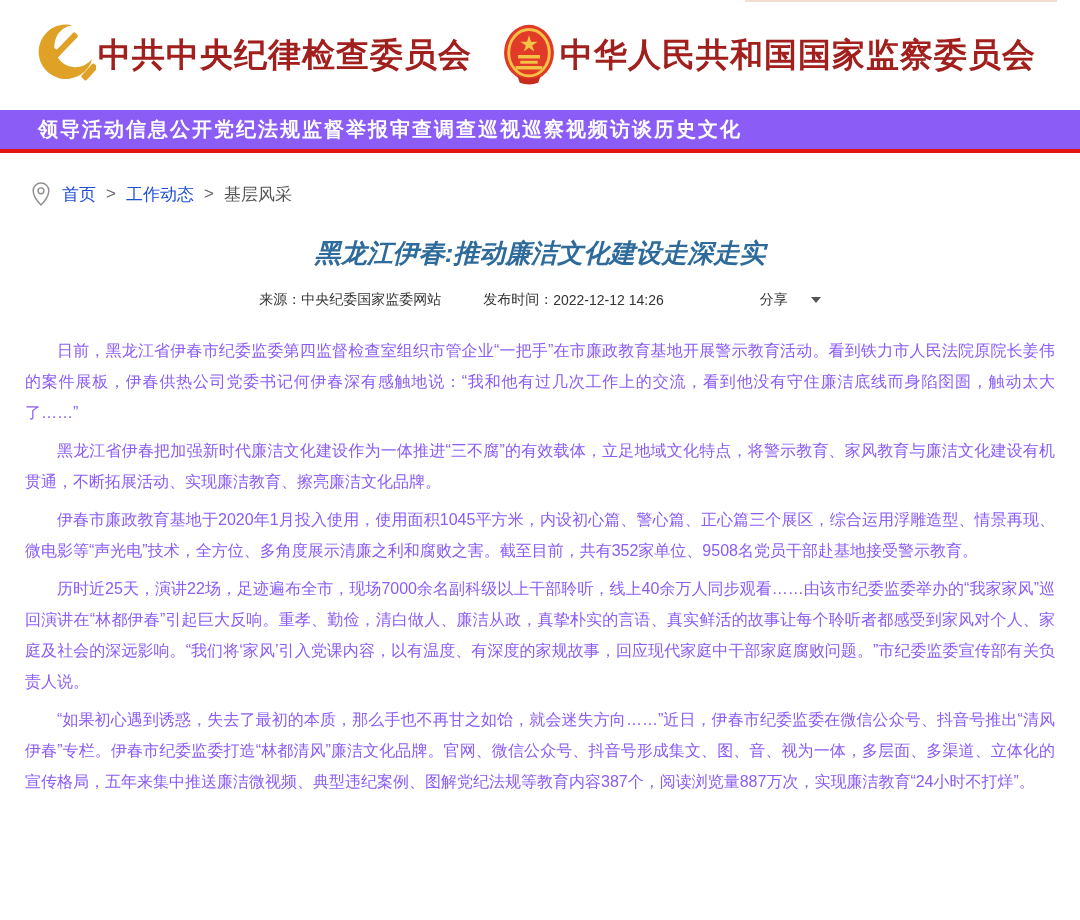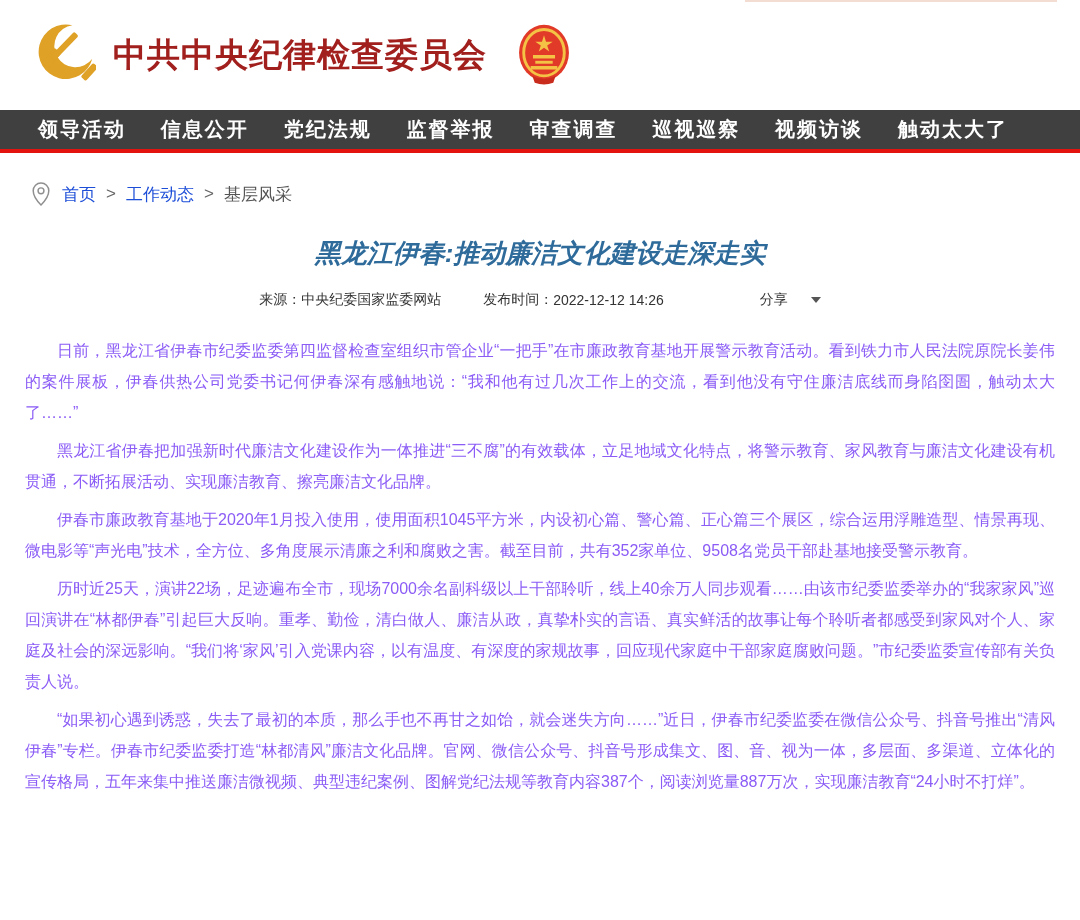--- a/index.html
+++ b/index.html
@@ -5,29 +5,29 @@
   * { box-sizing: border-box; }
   html,body { margin:0; padding:0; }
   body {
     width:1080px; height:920px; background:#ffffff; overflow:hidden; position:relative;
     font-family:"Liberation Sans","DejaVu Sans",sans-serif;
   }
   .top-line { position:absolute; top:0; left:745px; width:312px; height:2px; background:#f3ddd2; }
 
   
   .header { height:110px; display:flex; align-items:center; padding-left:34px; }
-  .org { display:flex; align-items:center; gap:17px; text-decoration:none; cursor:pointer; }
+  .org { display:flex; align-items:center; gap:2px; text-decoration:none; cursor:pointer; }
   .org + .org { margin-left:28px; }
   .org-title { font-size:33px; font-weight:bold; color:#a1201e; letter-spacing:1px; white-space:nowrap; }
   .emblem { display:inline-flex; align-items:center; }
 
   
   .nav {
-    height:43px; background:#404040; border-bottom:4px solid #e31410;
-    display:flex; align-items:center; justify-content:space-between;
+    height:43px; background:#8b5cf6; border-bottom:4px solid #e31410;
+    display:flex; align-items:center; 
     padding:0 72px 0 38px;
   }
   .nav a { color:#ffffff; font-size:20px; font-weight:bold; letter-spacing:2px; text-decoration:none; white-space:nowrap; cursor:pointer; }
 
   
   .breadcrumb { margin:28px 0 0 30px; display:flex; align-items:center; gap:10px; color:#555; font-size:17px; }
   .breadcrumb .sep { color:#666; }
   .breadcrumb a { color:#1d4ed8; text-decoration:none; cursor:pointer; }
   .breadcrumb .current { color:#555; }
 
@@ -68,32 +68,33 @@
       <svg width="58" height="66" viewBox="0 0 100 112" aria-hidden="true">
         <ellipse cx="50" cy="52" rx="43" ry="48" fill="#e23a28"></ellipse>
         <ellipse cx="50" cy="52" rx="35" ry="40" fill="none" stroke="#f4c345" stroke-width="5"></ellipse>
         <polygon points="50,22 53.5,33 65,33 55.5,39.5 59,50 50,43.5 41,50 44.5,39.5 35,33 46.5,33" fill="#f4c345"></polygon>
         <rect x="31" y="56" width="38" height="6" fill="#f4c345"></rect>
         <rect x="35" y="66" width="30" height="5" fill="#f4c345"></rect>
         <rect x="27" y="75" width="46" height="6" fill="#f4c345"></rect>
         <path d="M30 92 Q50 102 70 92 L66 104 Q50 110 34 104 Z" fill="#c92c1d"></path>
       </svg>
     </span>
+    <span class="org-title">中华人民共和国国家监察委员会</span>
   </a>
 </header>
 
 <nav class="nav">
   <a>领导活动</a>
   <a>信息公开</a>
   <a>党纪法规</a>
   <a>监督举报</a>
   <a>审查调查</a>
   <a>巡视巡察</a>
   <a>视频访谈</a>
-  <a>触动太大了</a>
+  <a>历史文化</a>
 </nav>
 
 <div class="breadcrumb">
   <span class="emblem">
     <svg width="22" height="26" viewBox="0 0 24 28" fill="none" stroke="#8f8f8f" stroke-width="1.6" aria-hidden="true">
       <path d="M12 26 C12 26 3.5 17.5 3.5 10.5 A8.5 8.5 0 0 1 20.5 10.5 C20.5 17.5 12 26 12 26 Z"></path>
       <circle cx="12" cy="10.5" r="3.2"></circle>
     </svg>
   </span>
   <a>首页</a>

